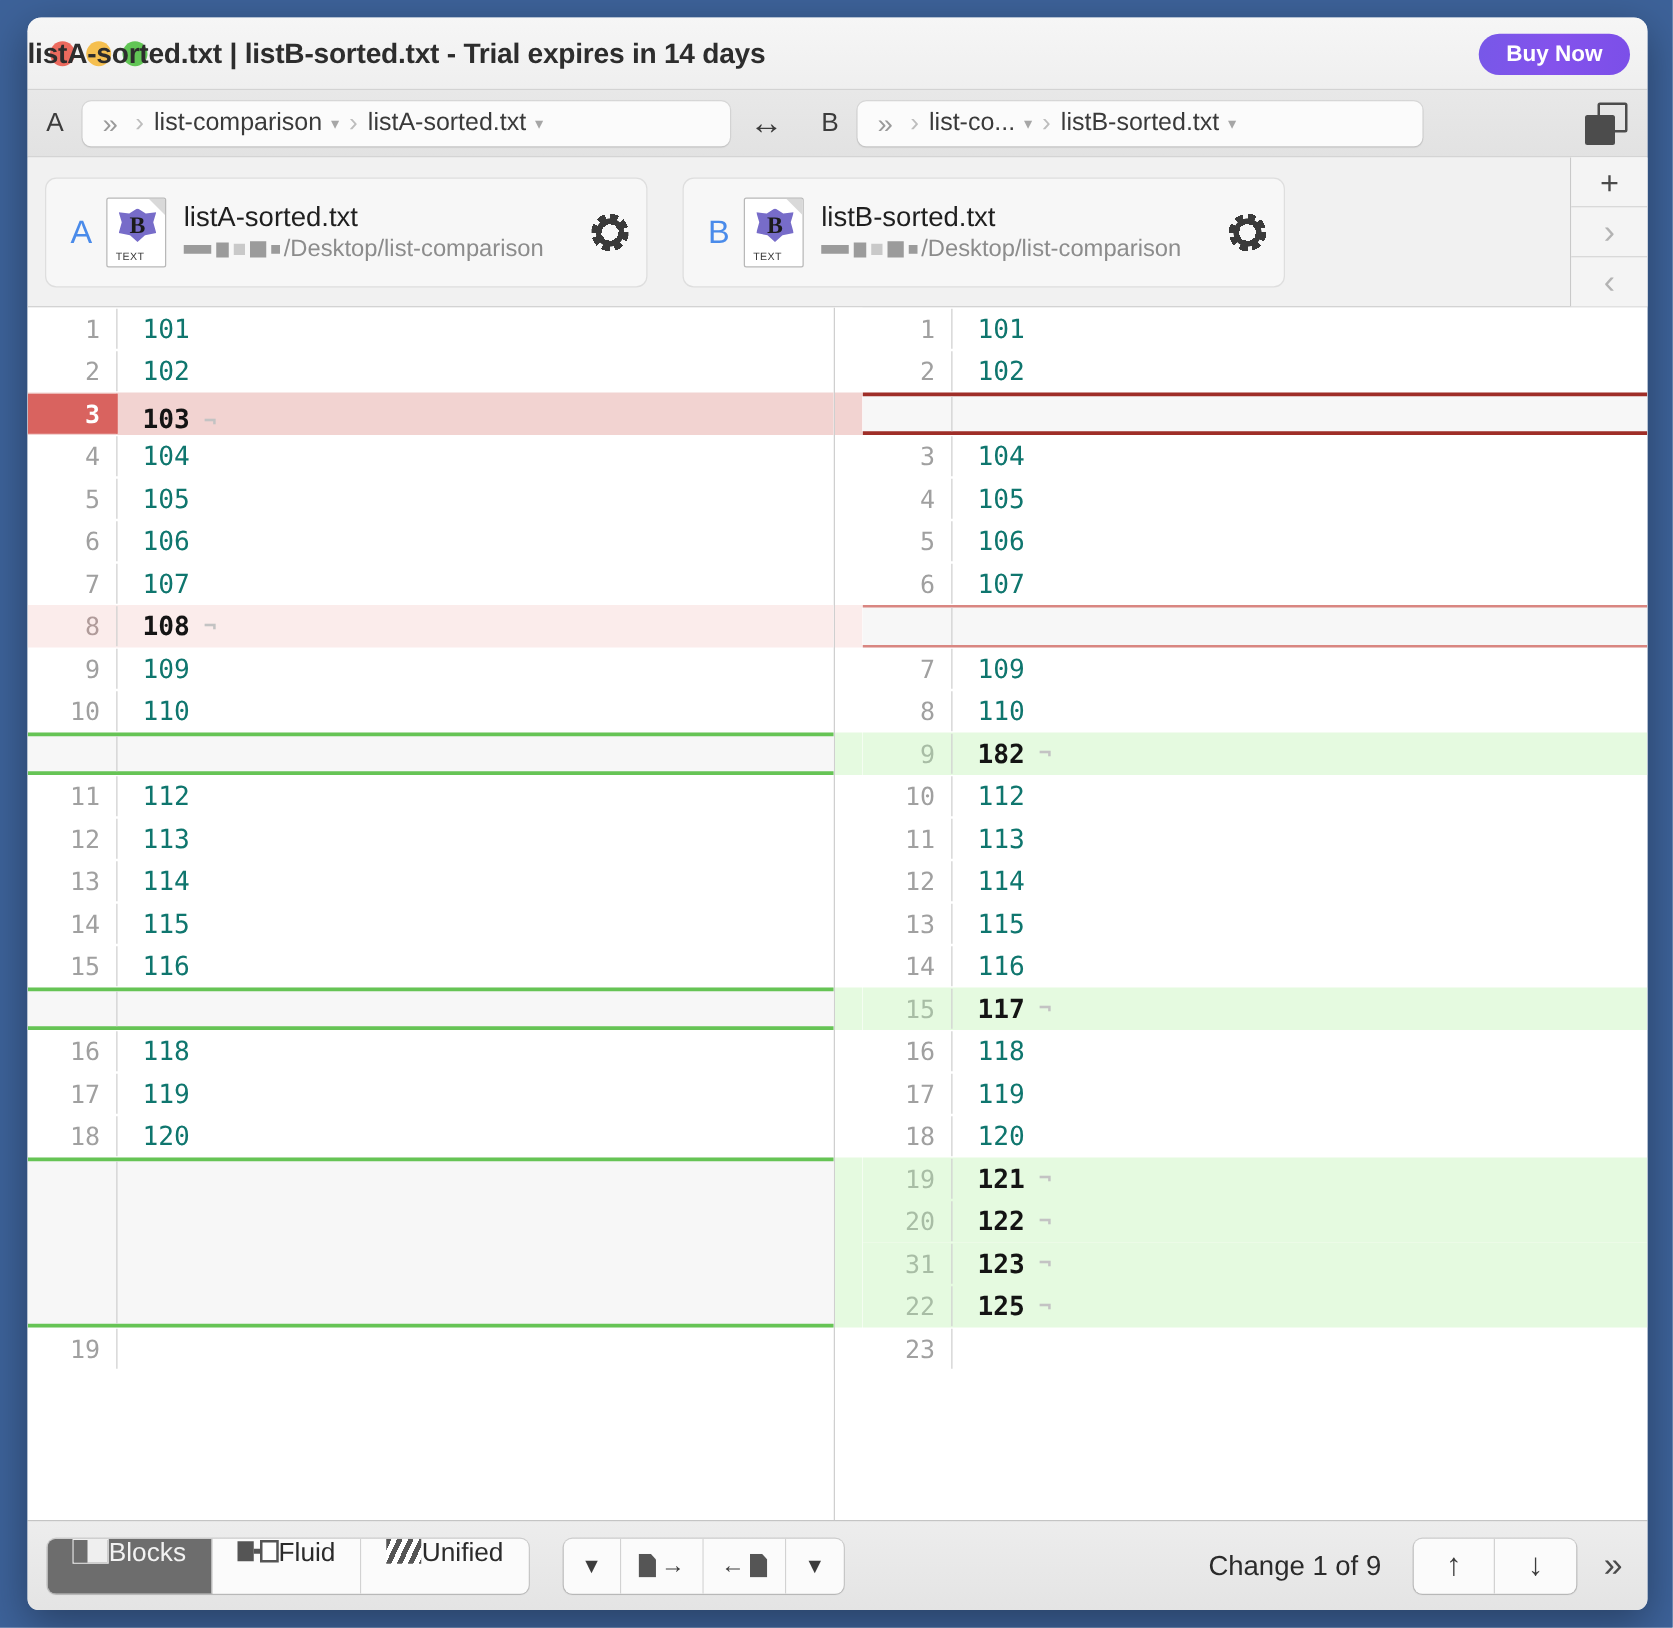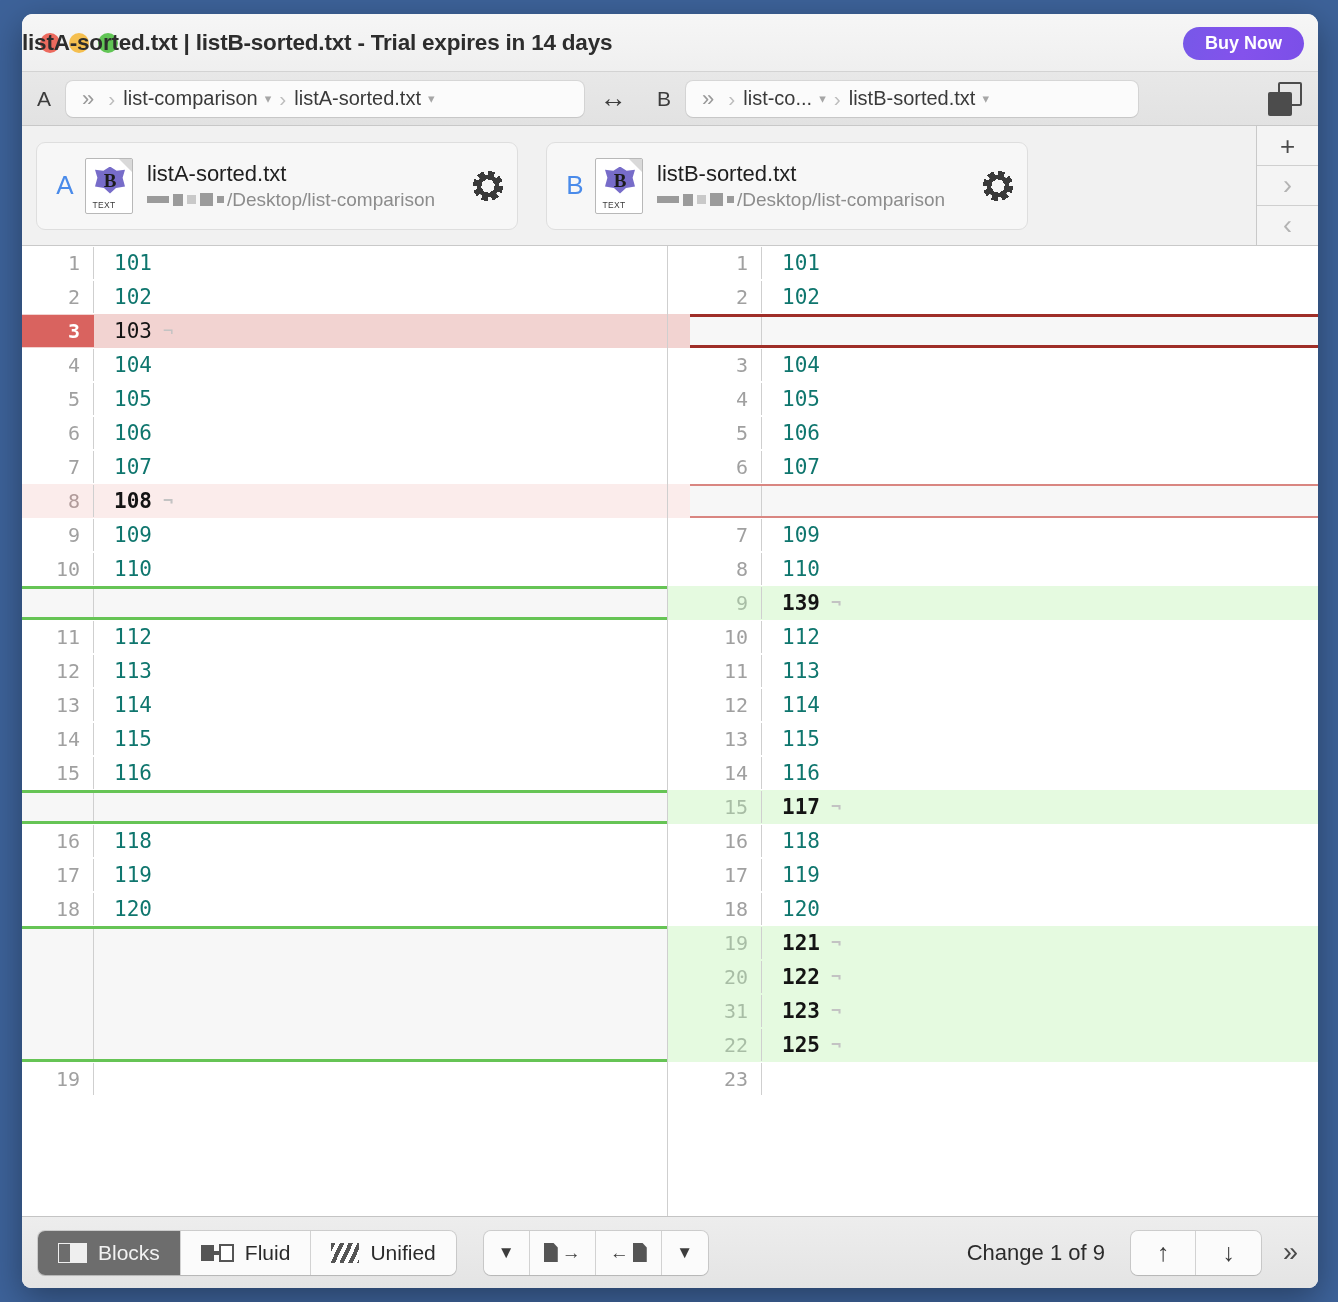--- a/index.html
+++ b/index.html
@@ -351,21 +351,21 @@
   }
   .eol {
     color: #c3c3c3;
     font-size: 17px;
     margin-left: 11px;
   }
 
   
   .row.cur .gutter { background: #d9635f; color: #ffffff; font-weight: bold; border-right-color: #d9635f; }
   .row.cur { background: #f2d3d1; }
-  .row.cur .content { color: #141414; font-weight: normal; }
+  .row.cur .content { color: #141414; font-weight: bold; align-items: flex-end; }
 
   .row.del { background: #fbeceb; }
   .row.del .content { color: #141414; font-weight: bold; }
   .row.del .gutter { color: #b09b9a; }
 
   .row.ins { background: #e5fae0; }
   .row.ins .content { color: #141414; font-weight: bold; }
   .row.ins .gutter { color: #a8bda5; }
 
   
@@ -394,22 +394,20 @@
   }
   .seg {
     display: flex;
     height: 44px;
     border-radius: 7px;
     overflow: hidden;
     box-shadow: 0 0 0 1px rgba(0,0,0,.13), 0 1px 1px rgba(0,0,0,.09);
   }
   .seg-item {
     display: flex;
-    align-items: center;
-    gap: 11px;
     padding: 0 20px;
     background: #fbfbfb;
     border-right: 1px solid #d2d2d2;
     font-size: 21px;
     color: #2b2b2b;
     cursor: pointer;
   }
   .seg-item:last-child { border-right: none; }
   .seg-item.active { background: #6d6d6d; color: #f2f2f2; }
 
@@ -733,21 +731,21 @@
         <div class="row">
           <div class="gutter">7</div>
           <div class="content"><span>109</span></div>
         </div>
         <div class="row">
           <div class="gutter">8</div>
           <div class="content"><span>110</span></div>
         </div>
         <div class="row ins">
           <div class="gutter">9</div>
-          <div class="content"><span>139</span><span class="eol">¬</span></div>
+          <div class="content"><span>182</span><span class="eol">¬</span></div>
         </div>
         <div class="row">
           <div class="gutter">10</div>
           <div class="content"><span>112</span></div>
         </div>
         <div class="row">
           <div class="gutter">11</div>
           <div class="content"><span>113</span></div>
         </div>
         <div class="row">

